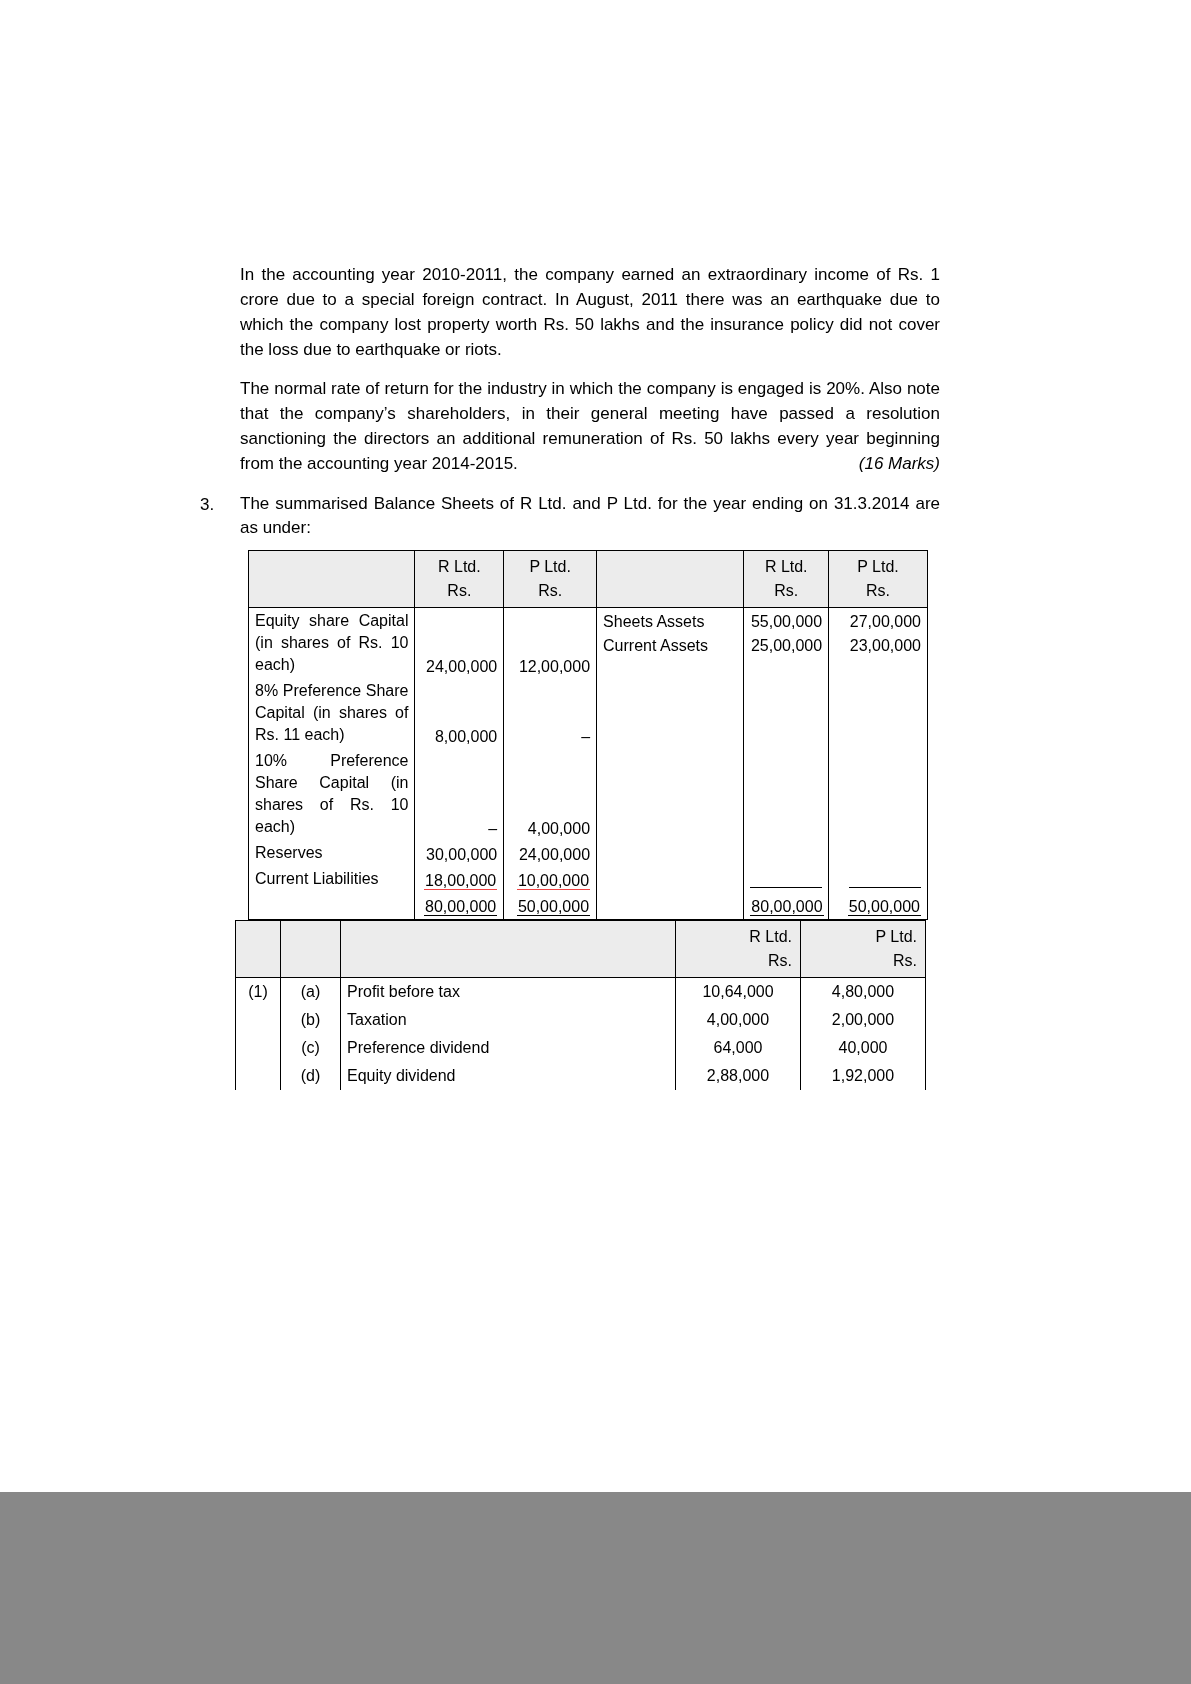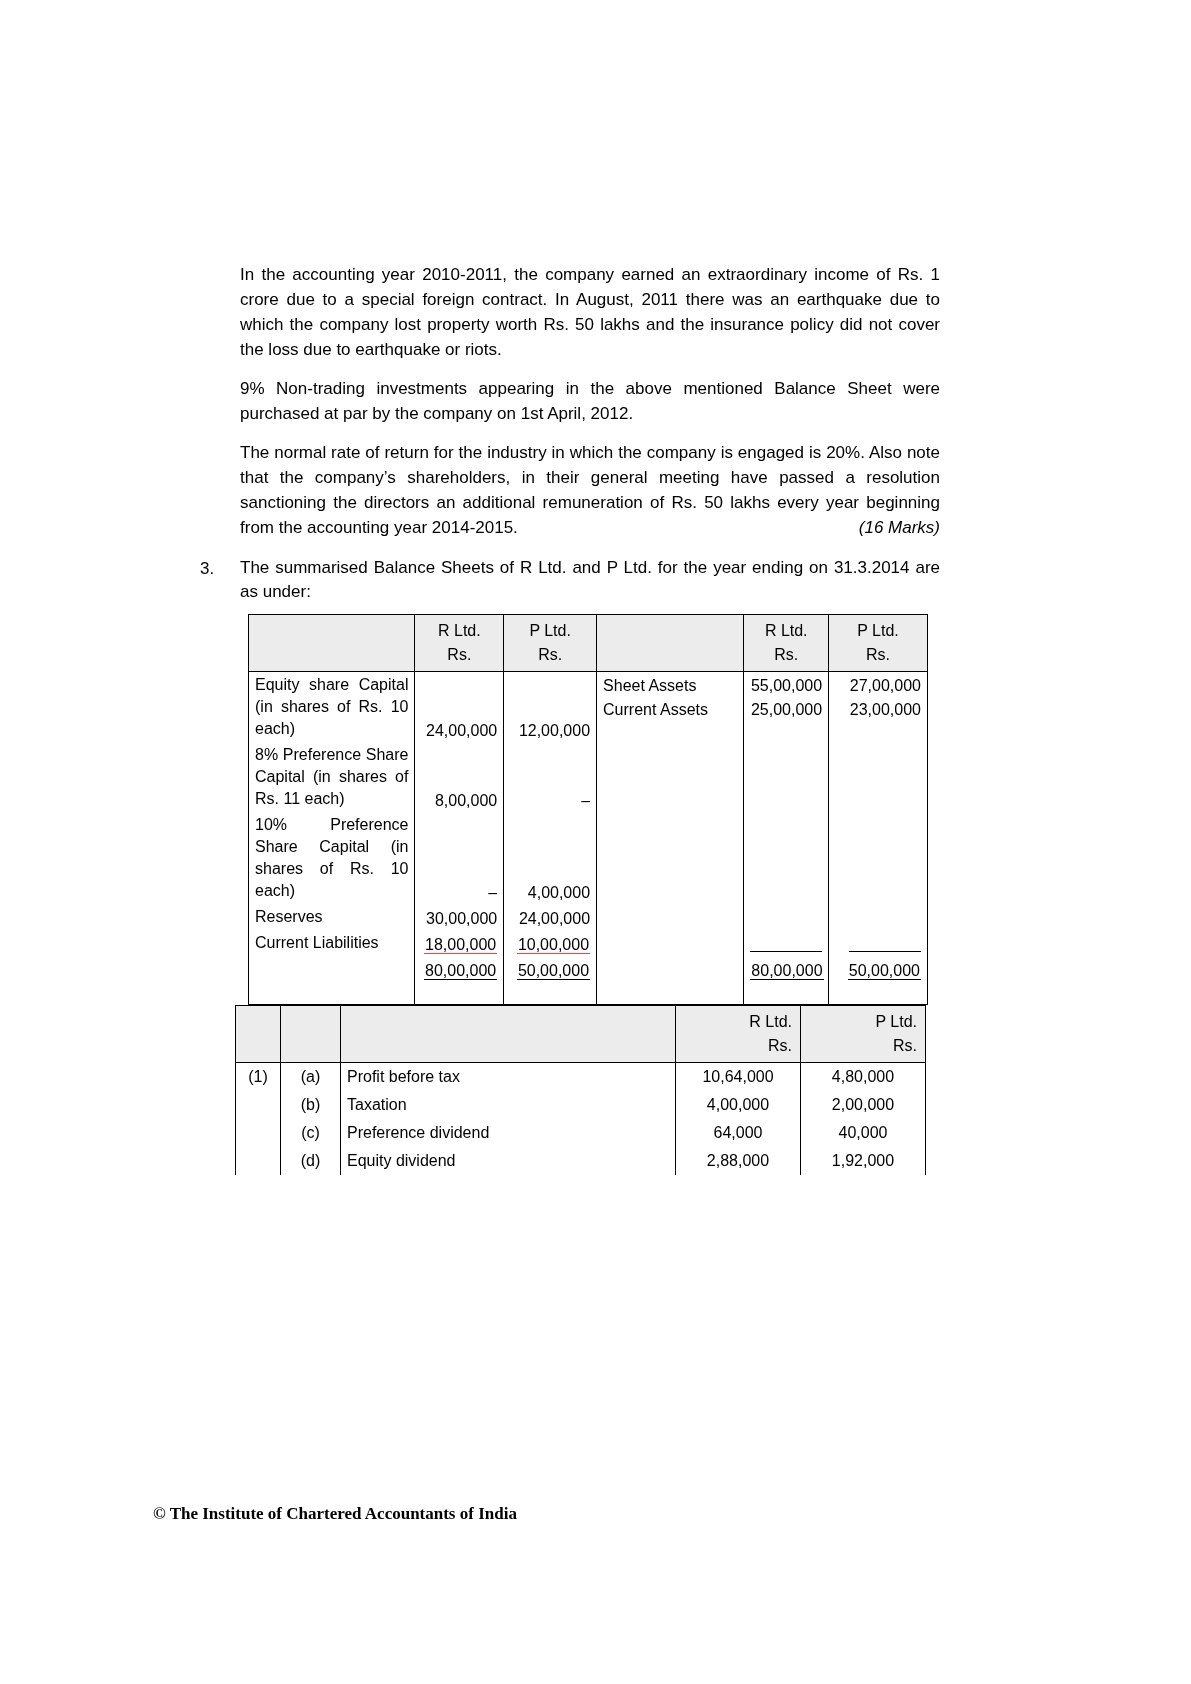--- a/index.html
+++ b/index.html
@@ -1,19 +1,19 @@
 <!DOCTYPE html>
 <html><head>
 <meta charset="utf-8">
 <style>
   * { box-sizing: border-box; }
   html,body { margin:0; padding:0; background:#888; }
   .page {
     position:relative;
-    width:1191px; height:1684px;
+    width:1191px; height:1492px;
     background:#ffffff;
     font-family:"Liberation Sans", sans-serif;
     font-size:17px; color:#000;
     margin:0 auto;
     overflow:hidden;
   }
   .content {
     position:absolute; left:240px; top:262px; width:700px;
   }
   p.para {
@@ -39,21 +39,21 @@
   }
   table.bs td { border-left:1px solid #000; border-right:1px solid #000; padding:2px 6px; }
   table.bs thead td { border-bottom:1px solid #000; background:#ececec; text-align:center; padding:4px 2px; line-height:24px; }
   td.bs-label { text-align:justify; vertical-align:top; padding:6px 5px 2px 5px; line-height:22px; }
   td.bs-val { text-align:right; vertical-align:bottom; padding:2px 6px 3px 2px; white-space:nowrap;margin-top:48px; }
   td.bs-assets-label { vertical-align:top; padding:6px 5px; line-height:24px; }
   td.bs-assets-val { vertical-align:top; text-align:right; padding:6px 6px; line-height:24px; position:relative; white-space:nowrap; }
   .blankline { position:absolute; right:6px; bottom:4px; width:72px; border-bottom:1px solid #000; }
   span.ul { border-bottom:1px solid #ef4444; padding:0 1px; }
   span.tot { border-bottom:1.4px solid #000; padding:0 1px; }
-  tr.bs-total td { padding-top:6px; padding-bottom:24px; }
+  tr.bs-total td { padding-top:6px; padding-bottom:3px; }
 
   .info-intro { margin:14px 0 14px 0; line-height:25px; }
 
   
   table.info {
     border-collapse:collapse;
     table-layout:fixed;
     width:690px;
     margin-left:-5px;
     font-size:16px;
@@ -72,21 +72,20 @@
     font-weight:bold; font-size:17px;
   }
 </style>
 </head>
 <body>
 
 <div class="page">
   <div class="content">
 
     <p class="para">In the accounting year 2010-2011, the company earned an extraordinary income of Rs. 1 crore due to a special foreign contract.  In August, 2011 there was an earthquake due to which the company lost property worth Rs. 50 lakhs and the insurance policy did not cover the loss due to earthquake or riots.</p>
-    <p class="para">9% Non-trading investments appearing in the above mentioned Balance Sheet were purchased at par by the company on 1st April, 2012.</p>
     <p class="para para-wrap"><span>The normal rate of return for the industry in which the company is engaged is 20%.  Also note that the company’s shareholders, in their general meeting have passed a resolution sanctioning the directors an additional remuneration of Rs. 50 lakhs every year beginning from the accounting year 2014-2015.</span><span class="marks">(16 Marks)</span></p>
 
     <div class="q-row">
       <div class="q-num">3.</div>
       <div class="q-text">The summarised Balance Sheets of R Ltd. and P Ltd. for the year ending on 31.3.2014 are as under:</div>
     </div>
 
     <table class="bs">
       <colgroup>
         <col style="width:165px">
@@ -117,21 +116,21 @@
             <div>Rs.</div>
           </td>
         </tr>
       </thead>
       <tbody>
           <tr>
             <td class="bs-label">Equity share Capital (in shares of Rs. 10 each)</td>
             <td class="bs-val"><span>24,00,000</span></td>
             <td class="bs-val"><span>12,00,000</span></td>
             <td class="bs-assets-label" rowspan="5">
-              <div>Sheet Assets</div>
+              <div>Sheets Assets</div>
               <div>Current Assets</div>
             </td>
             <td class="bs-assets-val" rowspan="5">
               <div>55,00,000</div>
               <div>25,00,000</div>
               <div class="blankline"></div>
             </td>
             <td class="bs-assets-val" rowspan="5">
               <div>27,00,000</div>
               <div>23,00,000</div>

